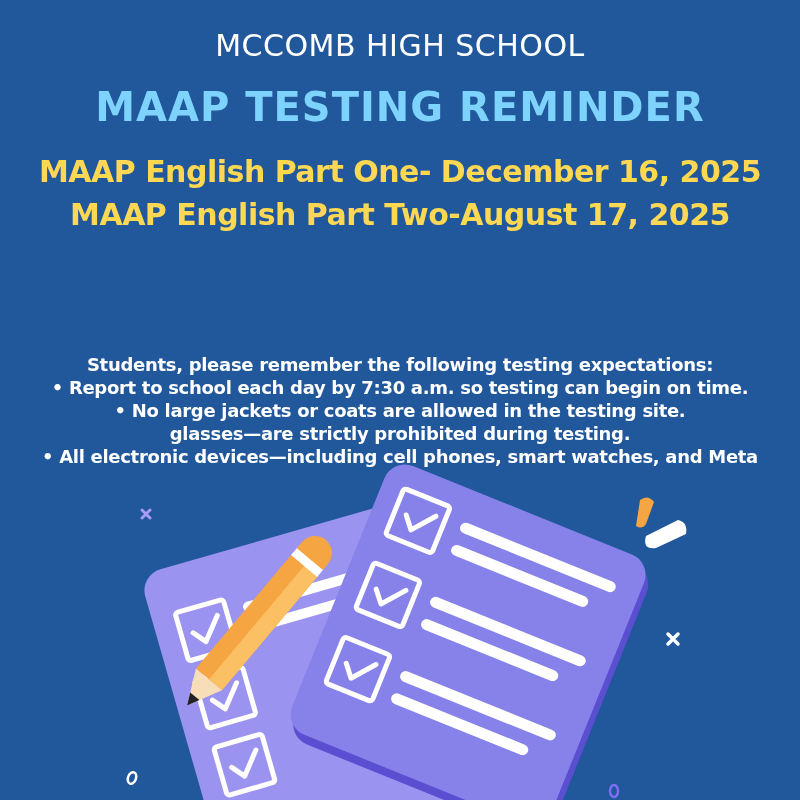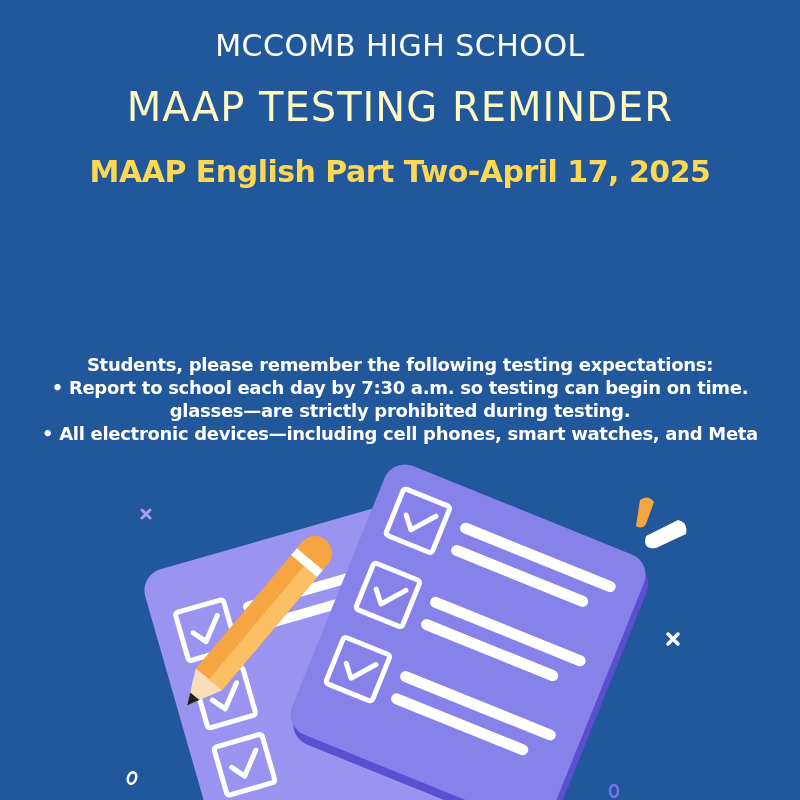--- a/index.html
+++ b/index.html
@@ -1,39 +1,41 @@
 <!DOCTYPE html>
 <html><head>
 <meta charset="utf-8">
 <style>
   html, body { margin:0; padding:0; }
   body { width:800px; height:800px; background:#21579b; overflow:hidden; position:relative;
          font-family:"DejaVu Sans", sans-serif; }
   .center { position:absolute; left:0; width:800px; text-align:center; }
   #school { top:28px; font-size:30px; color:#ffffff; font-weight:normal; letter-spacing:0.5px; }
-  #title { top:84px; font-size:40px; color:#fef9c3; font-weight:normal; letter-spacing:1px; }
+  #title { top:84px; font-size:40px; color:#7dd3fc; font-weight:bold; letter-spacing:1px; }
   .dates { top:150px; }
   .dates div { font-size:30px; color:#fed852; font-weight:bold; line-height:43px; letter-spacing:-0.5px; white-space:nowrap; }
   .notes { top:353px; }
   .notes div { font-size:18px; color:#ffffff; font-weight:bold; line-height:23px; white-space:nowrap; letter-spacing:-0.3px; }
   svg.art { position:absolute; left:0; top:0; }
 </style>
 </head>
 <body>
 
 <div id="school" class="center">MCCOMB HIGH SCHOOL</div>
 <div id="title" class="center">MAAP TESTING REMINDER</div>
 
 <div class="center dates">
-  <div>MAAP English Part Two-April 17, 2025</div>
+  <div>MAAP English Part One- December 16, 2025</div>
+  <div>MAAP English Part Two-August 17, 2025</div>
 </div>
 
 <div class="center notes">
   <div>Students, please remember the following testing expectations:</div>
   <div>• Report to school each day by 7:30 a.m. so testing can begin on time.</div>
+  <div>• No large jackets or coats are allowed in the testing site.</div>
   <div>glasses—are strictly prohibited during testing.</div>
   <div>• All electronic devices—including cell phones, smart watches, and Meta</div>
 </div>
 
 <svg class="art" width="800" height="800" viewBox="0 0 800 800">
 
   <g fill="#9b8df0">
     <path d="M142 510 l8 8 M150 510 l-8 8" stroke="#a99cf5" stroke-width="3" stroke-linecap="round"></path>
   </g>
   <path d="M668 634 l10 10 M678 634 l-10 10" stroke="#ffffff" stroke-width="3.5" stroke-linecap="round"></path>

